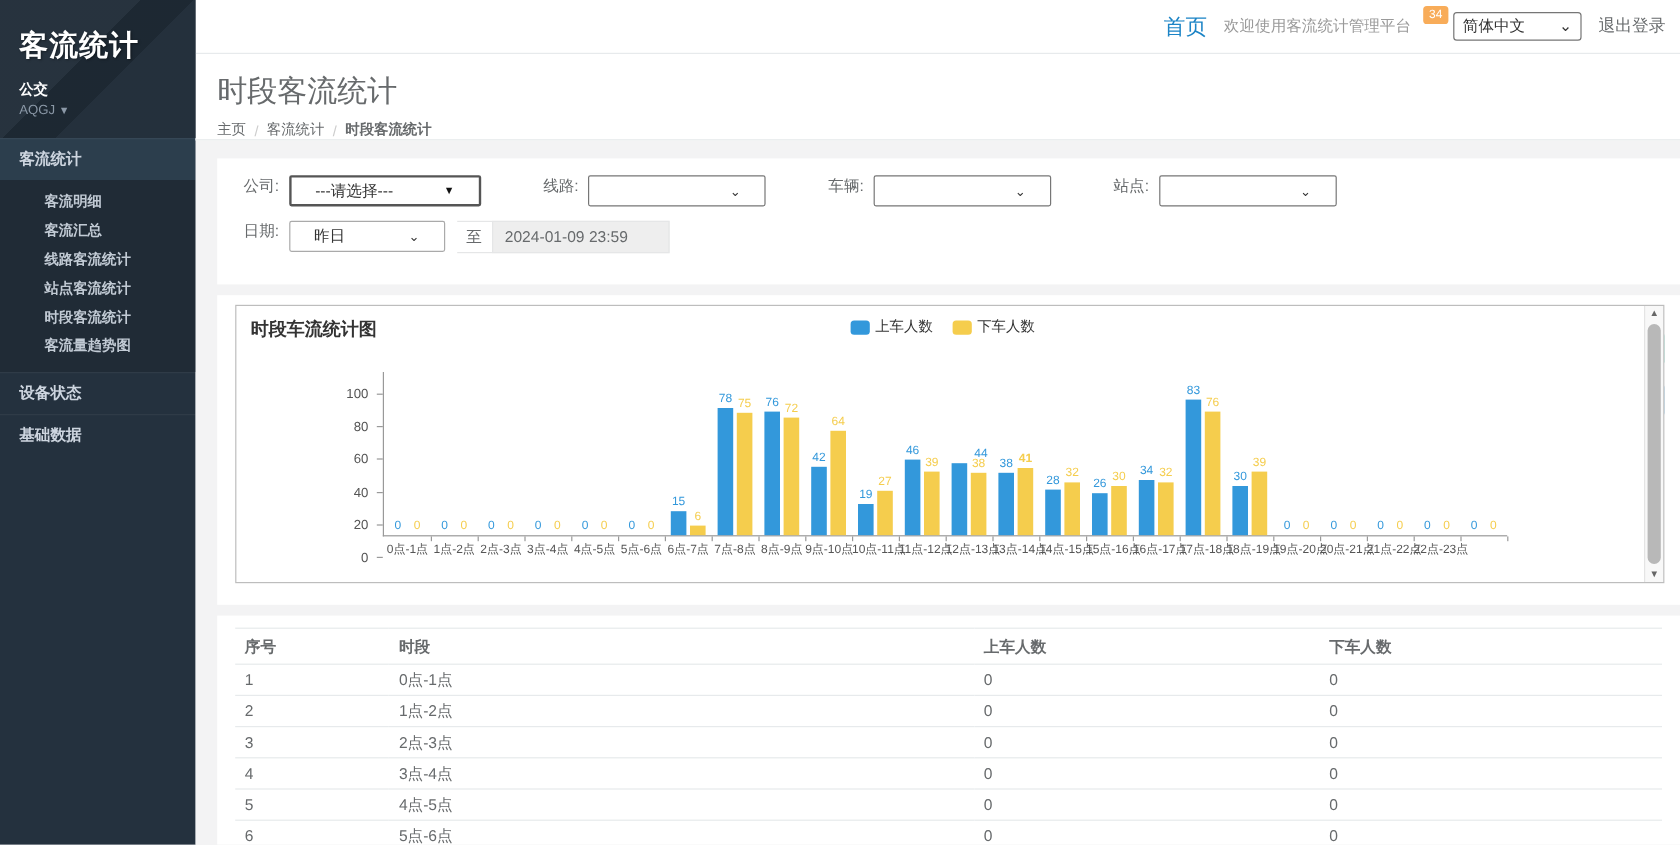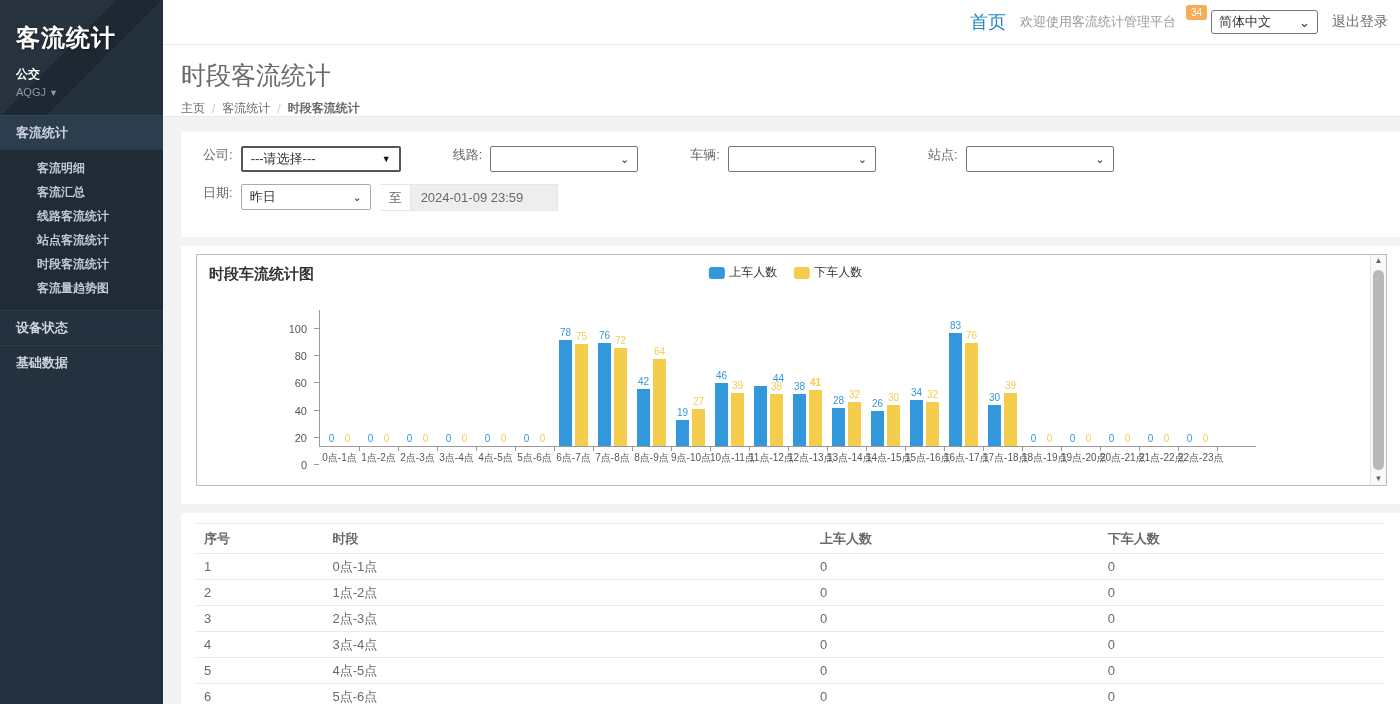--- a/index.html
+++ b/index.html
@@ -46,21 +46,21 @@
   .breadcrumb .current { font-weight:bold; }
 
   .content { flex:1; padding:15px 0 0 18px; overflow:hidden; }
 
   
   .filter-panel { background:#fff; padding:14px 13px 14px 22px; }
   .filter-row { display:flex; align-items:flex-start; margin-bottom:12px; }
   .filter-row:last-child { margin-bottom:0; }
   .f-label { font-size:13px; color:#676a6c; margin-right:8px; }
   .fake-select { height:26px; background:#fff; display:flex; align-items:center;
-    justify-content:space-between; padding:0 8px; font-size:13px; color:#333; cursor:pointer; }
+    justify-content:space-between; padding:0 20px; font-size:13px; color:#333; cursor:pointer; }
   .company-select { width:160px; border:2px solid #555; border-radius:2px; margin-right:52px; }
   .company-select .tri { font-size:9px; color:#111; }
   .plain-select { width:148px; border:1px solid #767676; border-radius:2px; margin-right:52px; }
   .plain-select .chev { font-size:11px; color:#333; }
   .preset-select { width:130px; border:1px solid #aaa; border-radius:2px; margin-right:10px; }
   .preset-select .chev { font-size:11px; color:#333; }
   .date-input { width:148px; height:27px; background:#eee; border:1px solid #e5e6e7;
     font-size:13px; color:#676a6c; display:flex; align-items:center; padding:0 10px; }
   .to-box { height:27px; border-top:1px solid #e5e6e7; border-bottom:1px solid #e5e6e7;
     background:#fff; display:flex; align-items:center; padding:0 8px; font-size:13px; color:#676a6c; }
@@ -301,20 +301,30 @@
                       <div class="bar-value" style="color: rgb(51, 152, 219);">0</div>
                       <div class="bar-rect" style="height: 0px; background: rgb(51, 152, 219);"></div>
                     </div>
                     <div class="bar-unit">
                       <div class="bar-value" style="color: rgb(245, 205, 77);">0</div>
                       <div class="bar-rect" style="height: 0px; background: rgb(245, 205, 77);"></div>
                     </div>
                   </div>
                   <div class="cat-col">
                     <div class="bar-unit">
+                      <div class="bar-value" style="color: rgb(51, 152, 219);">15</div>
+                      <div class="bar-rect" style="height: 20.4px; background: rgb(51, 152, 219);"></div>
+                    </div>
+                    <div class="bar-unit">
+                      <div class="bar-value" style="color: rgb(245, 205, 77);">6</div>
+                      <div class="bar-rect" style="height: 8.16px; background: rgb(245, 205, 77);"></div>
+                    </div>
+                  </div>
+                  <div class="cat-col">
+                    <div class="bar-unit">
                       <div class="bar-value" style="color: rgb(51, 152, 219);">78</div>
                       <div class="bar-rect" style="height: 106.08px; background: rgb(51, 152, 219);"></div>
                     </div>
                     <div class="bar-unit">
                       <div class="bar-value" style="color: rgb(245, 205, 77);">75</div>
                       <div class="bar-rect" style="height: 102px; background: rgb(245, 205, 77);"></div>
                     </div>
                   </div>
                   <div class="cat-col">
                     <div class="bar-unit">

